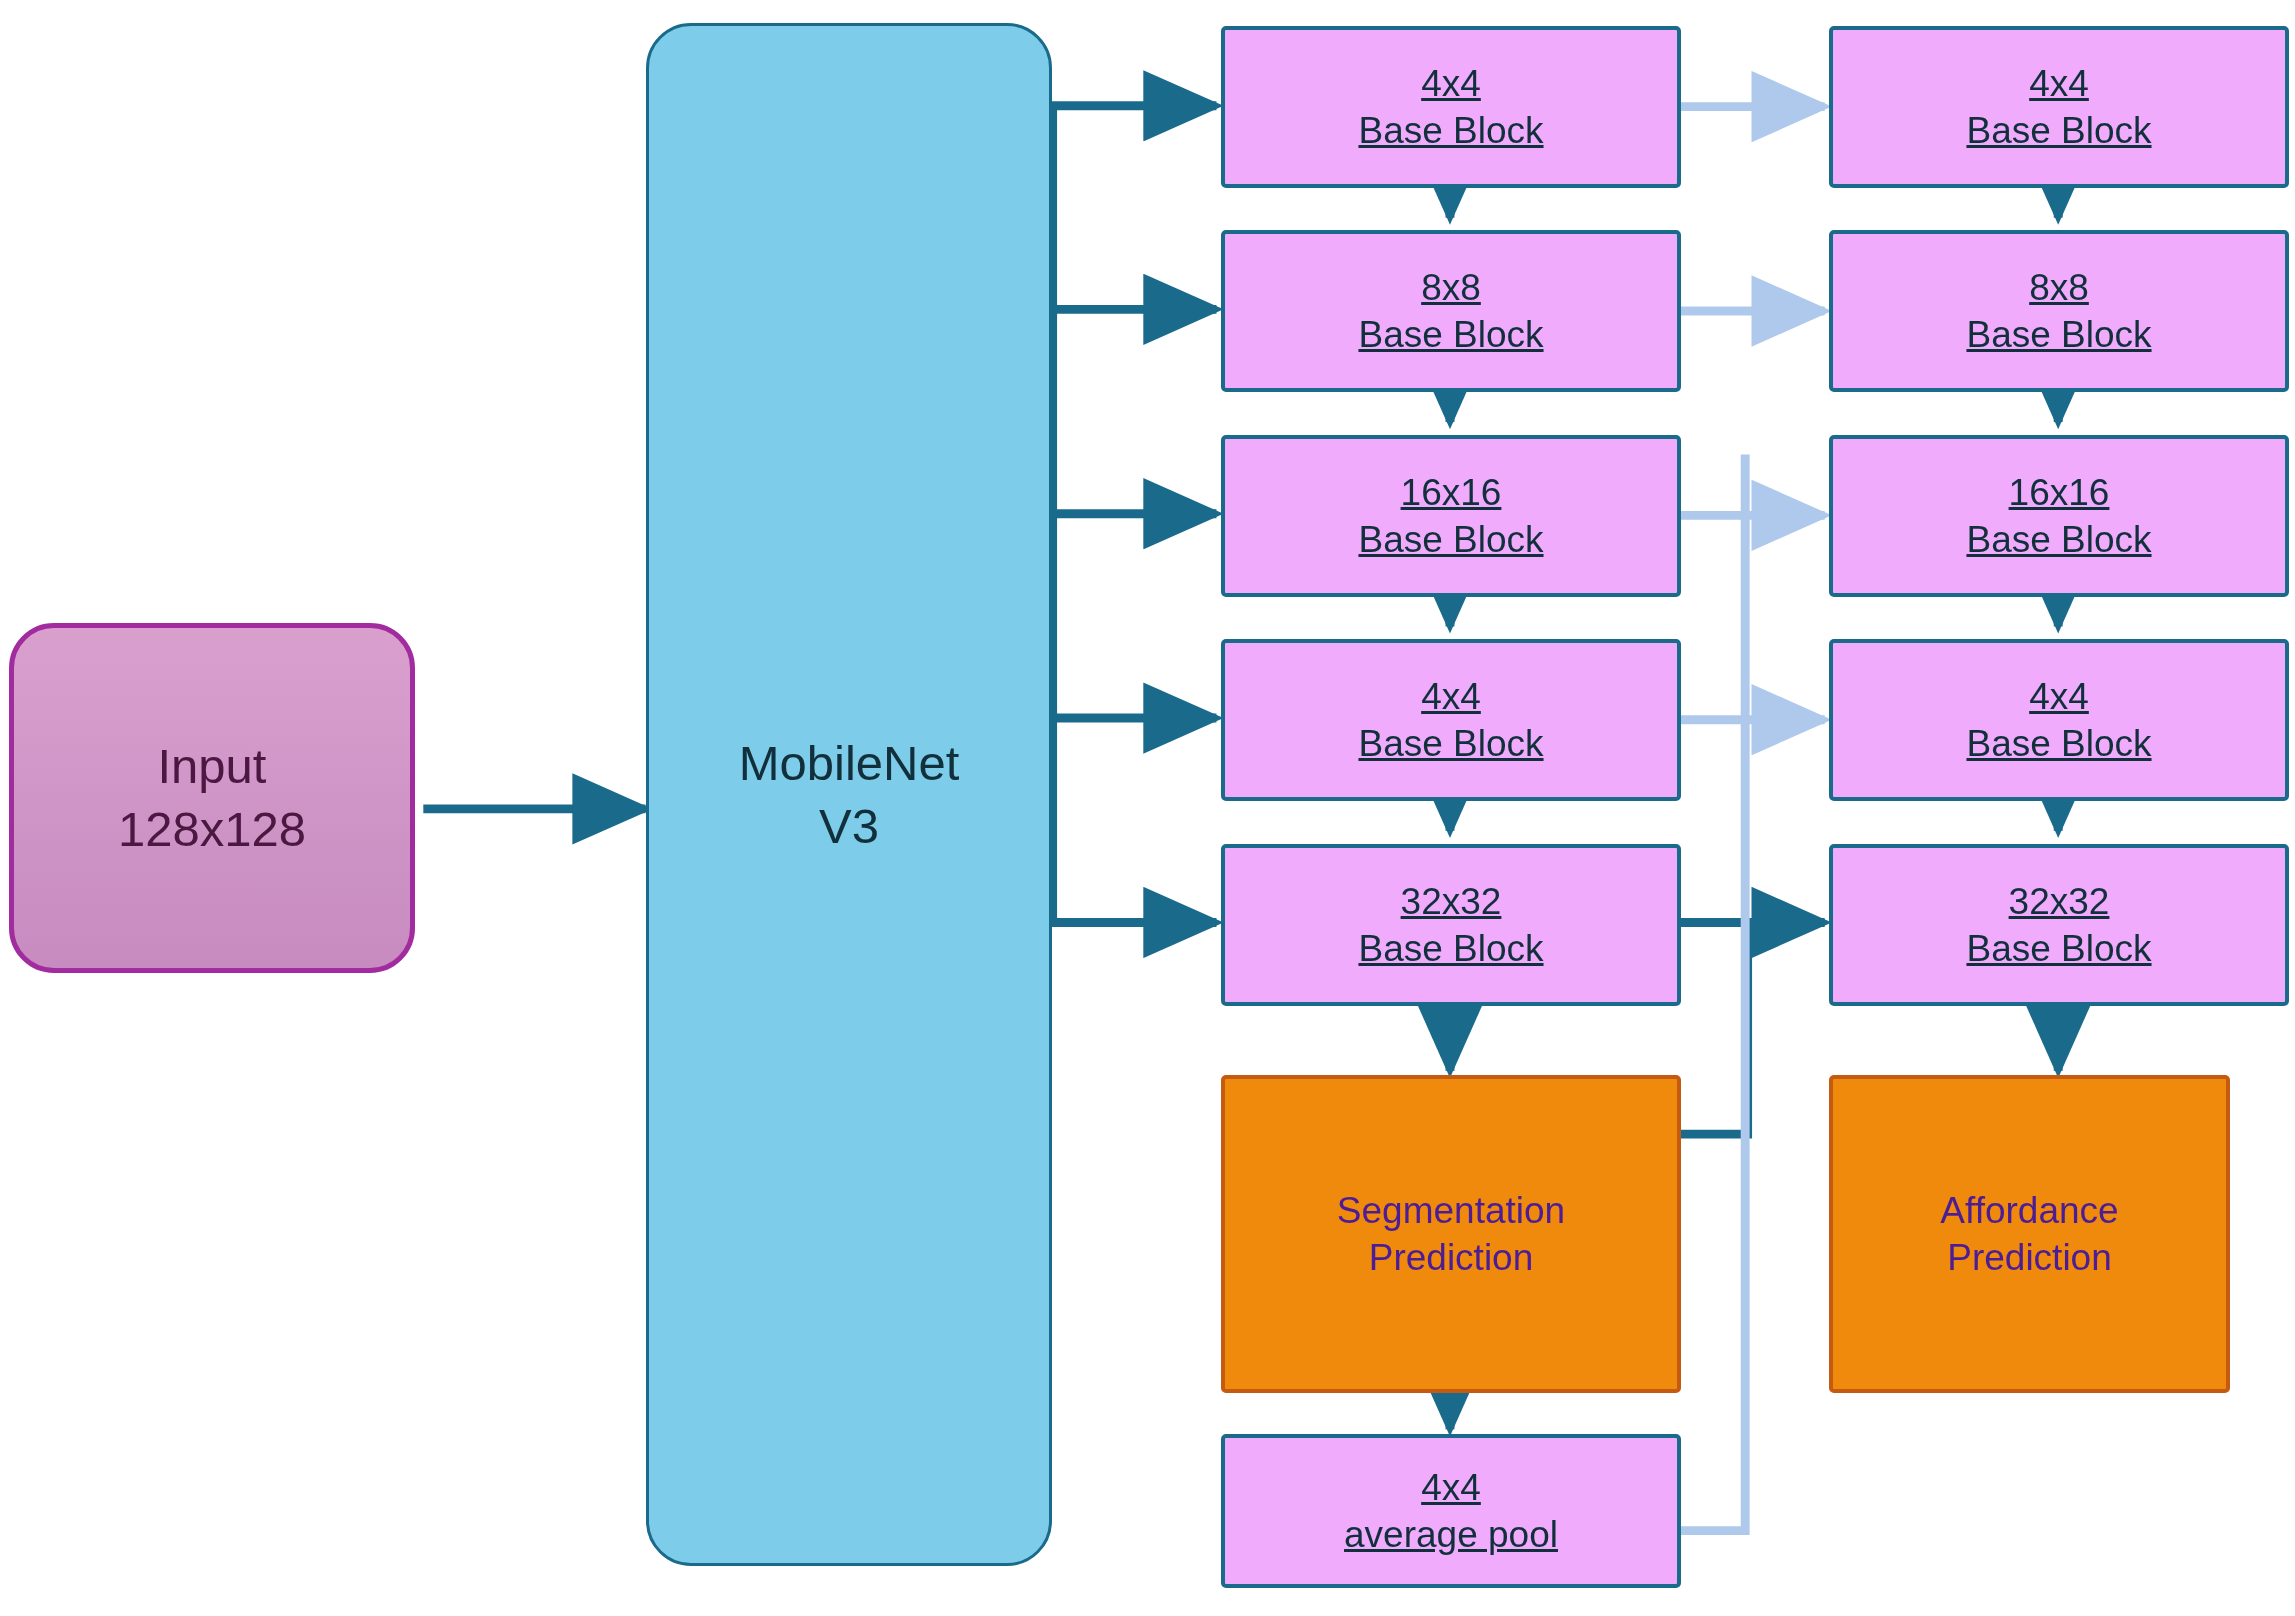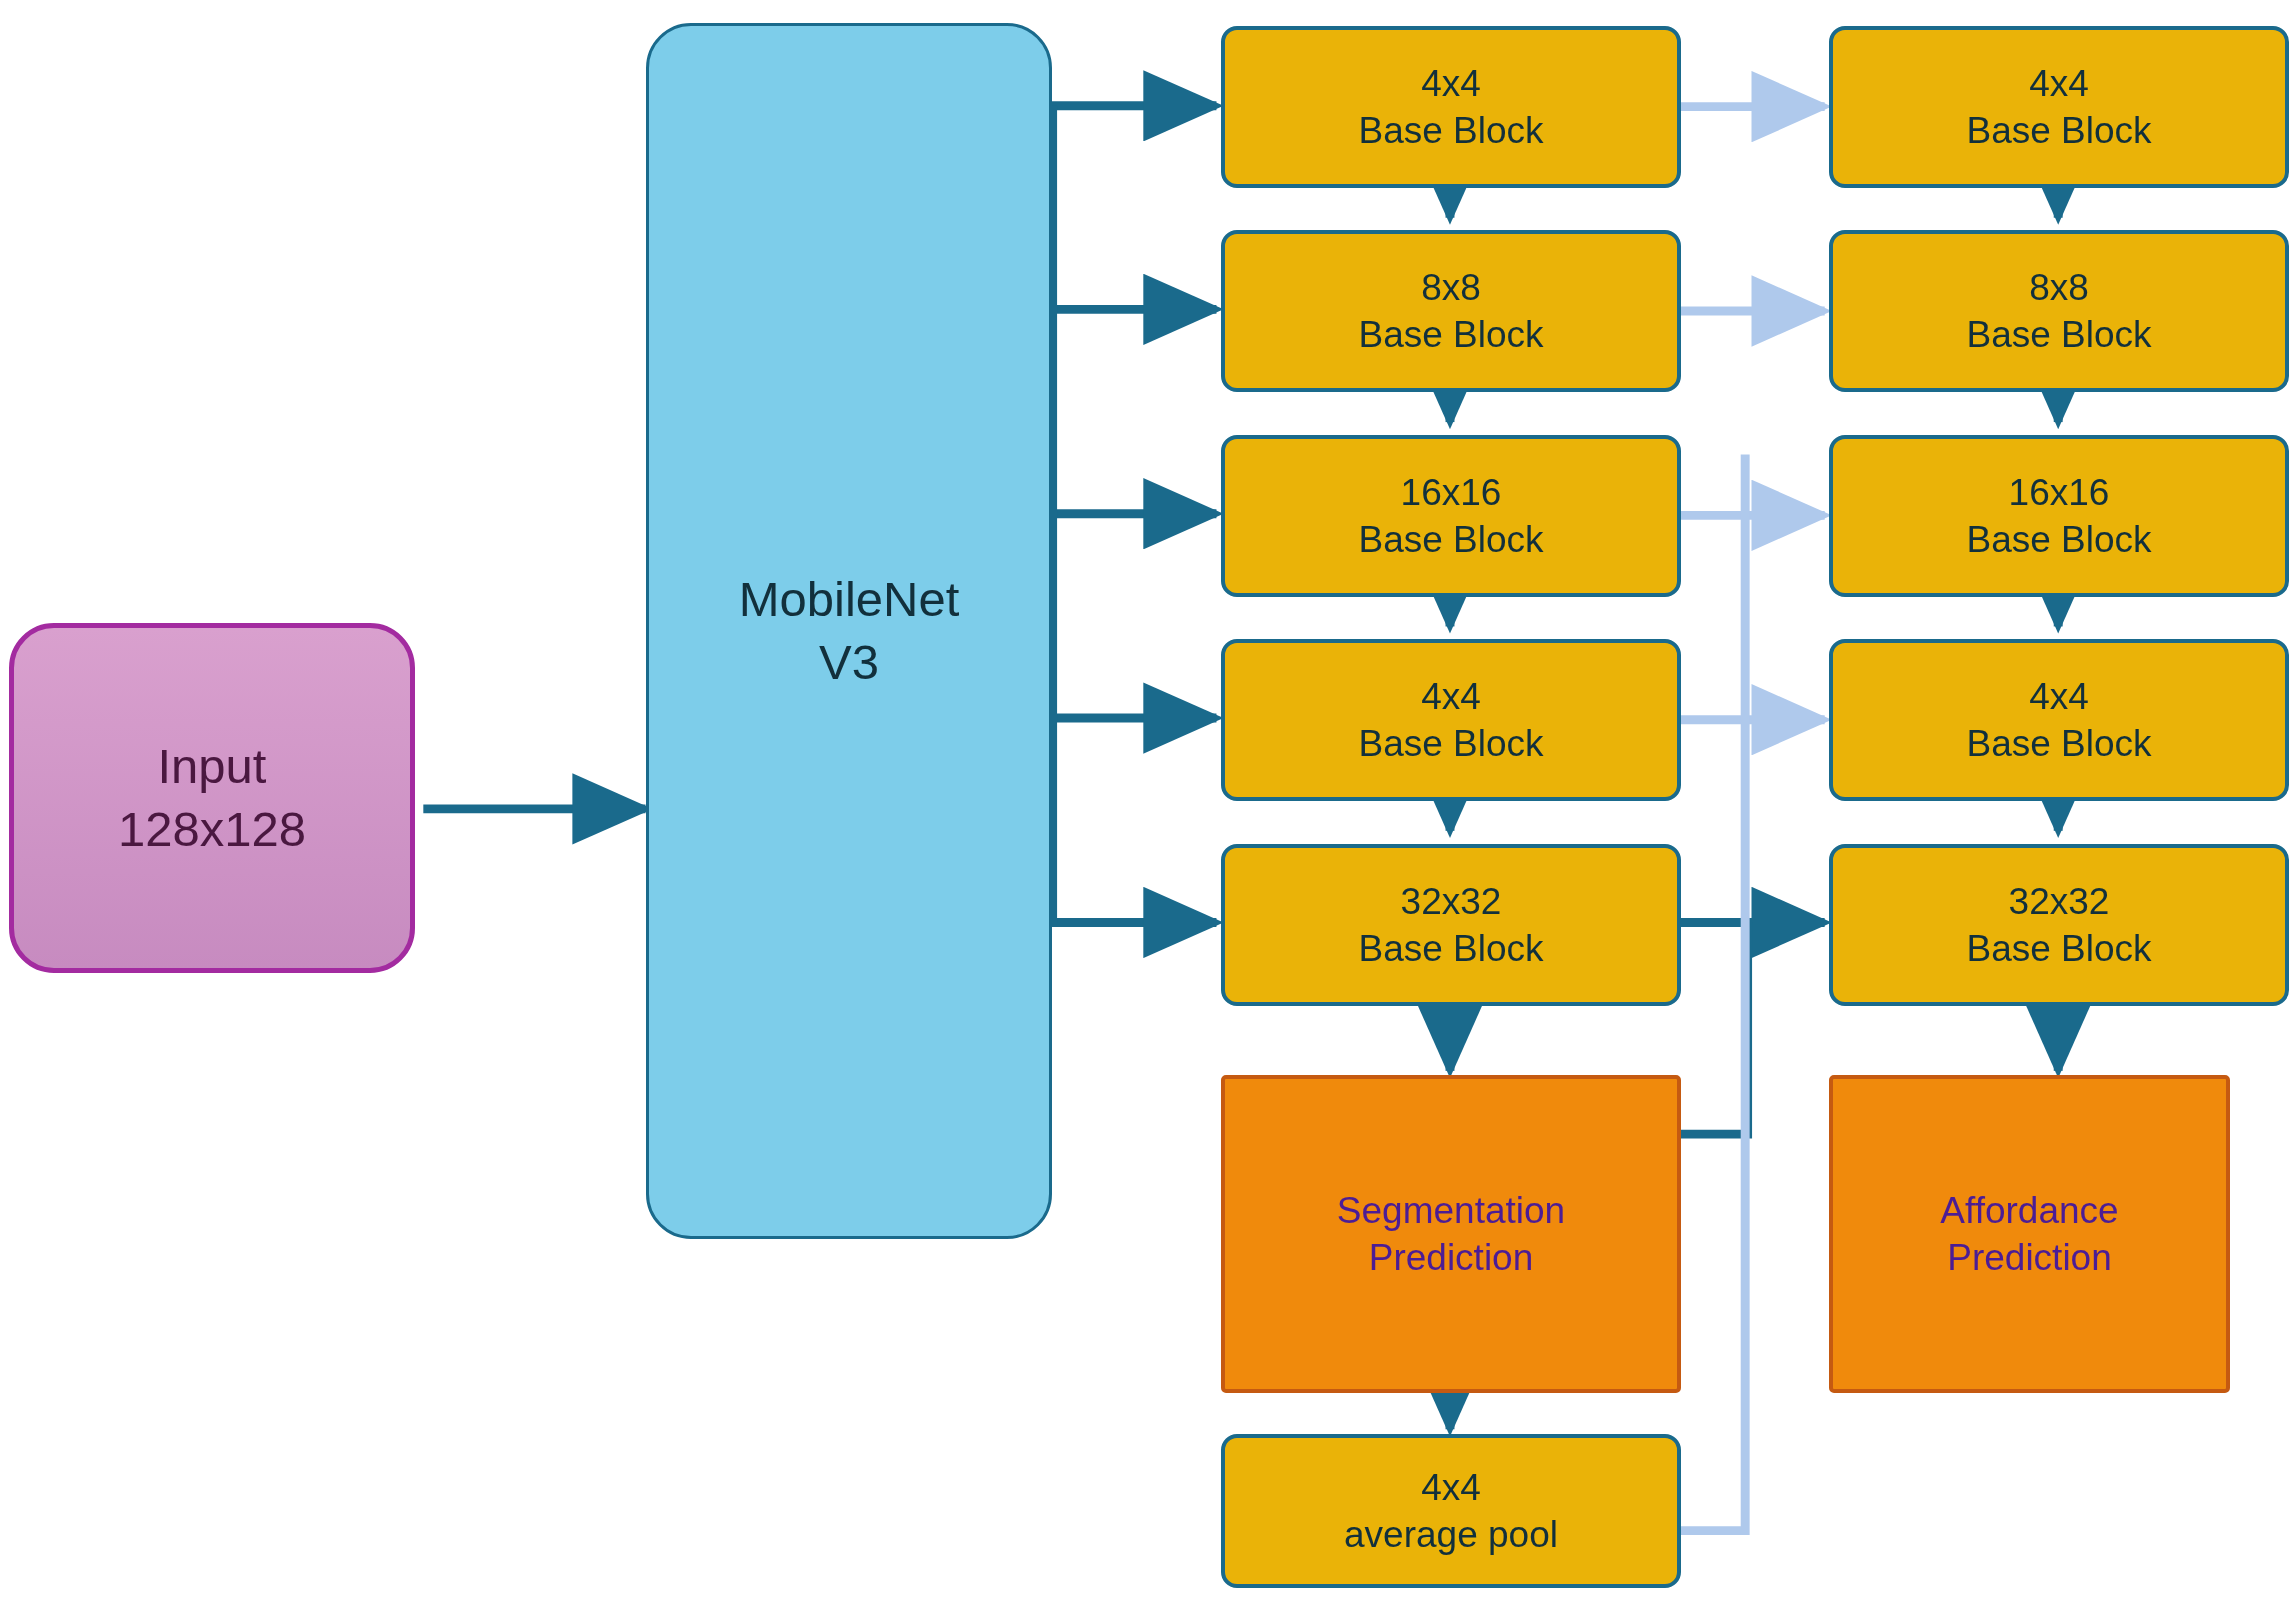--- a/index.html
+++ b/index.html
@@ -30,24 +30,25 @@
     align-items: center;
     justify-content: center;
     text-align: center;
     line-height: 1.28;
     z-index: 3;
   }
   .node .ln { display: block; white-space: nowrap; }
 
   
   .blk-blue {
-    background: #eab308;
+    background: #f0abfc;
     border: 4px solid #1A6A8C;
-    border-radius: 16px;
+    border-radius: 5px;
     color: #12303C;
+    text-decoration: underline;
   }
   .blk-orange {
     background: #F08A0C;
     border: 4px solid #C55A11;
     border-radius: 5px;
     color: #4c1d95;
   }
   .blk-purple {
     background: linear-gradient(180deg, #D9A0CE 0%, #C78BC0 100%);
     border: 5.7px solid #A32BA0;
@@ -122,21 +123,21 @@
     </g>
 
     <path d="M2072,1887 L2152,1887 L2152,560" stroke="#AFC9EC" stroke-width="11" fill="none"></path>
   </svg>
 
   <div class="node blk-purple fs-big" style="left:9px; top:623px; width:406px; height:350px;">
     <span class="ln">Input</span>
     <span class="ln">128x128</span>
   </div>
 
-  <div class="node blk-backbone fs-big" style="left:646px; top:23px; width:406px; height:1216px;">
+  <div class="node blk-backbone fs-big" style="left:646px; top:23px; width:406px; height:1543px;">
     <span class="ln">MobileNet</span>
     <span class="ln">V3</span>
   </div>
 
   <div class="node blk-blue fs-base" style="left:1221px; top:26px; width:460px; height:162px;">
     <span class="ln">4x4</span>
     <span class="ln">Base Block</span>
   </div>
   <div class="node blk-blue fs-base" style="left:1221px; top:230px; width:460px; height:162px;">
     <span class="ln">8x8</span>

